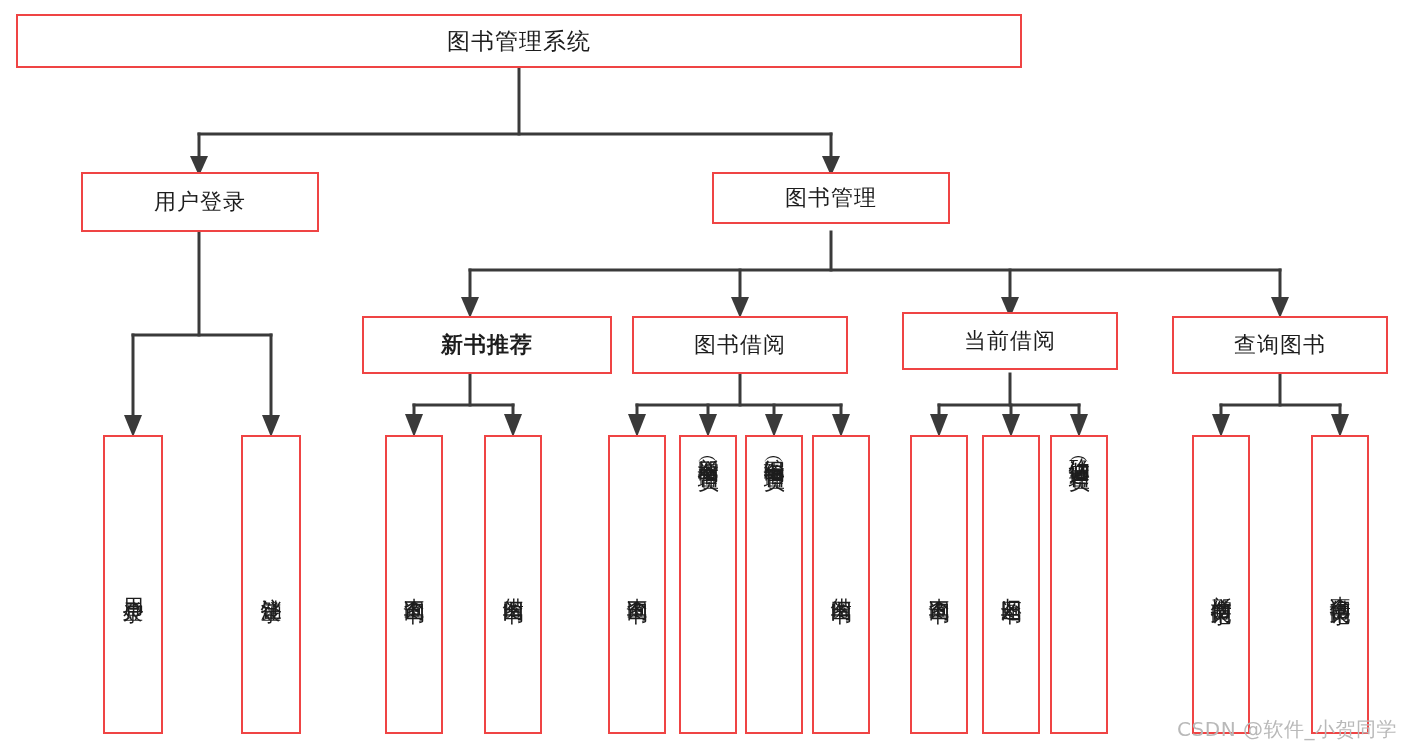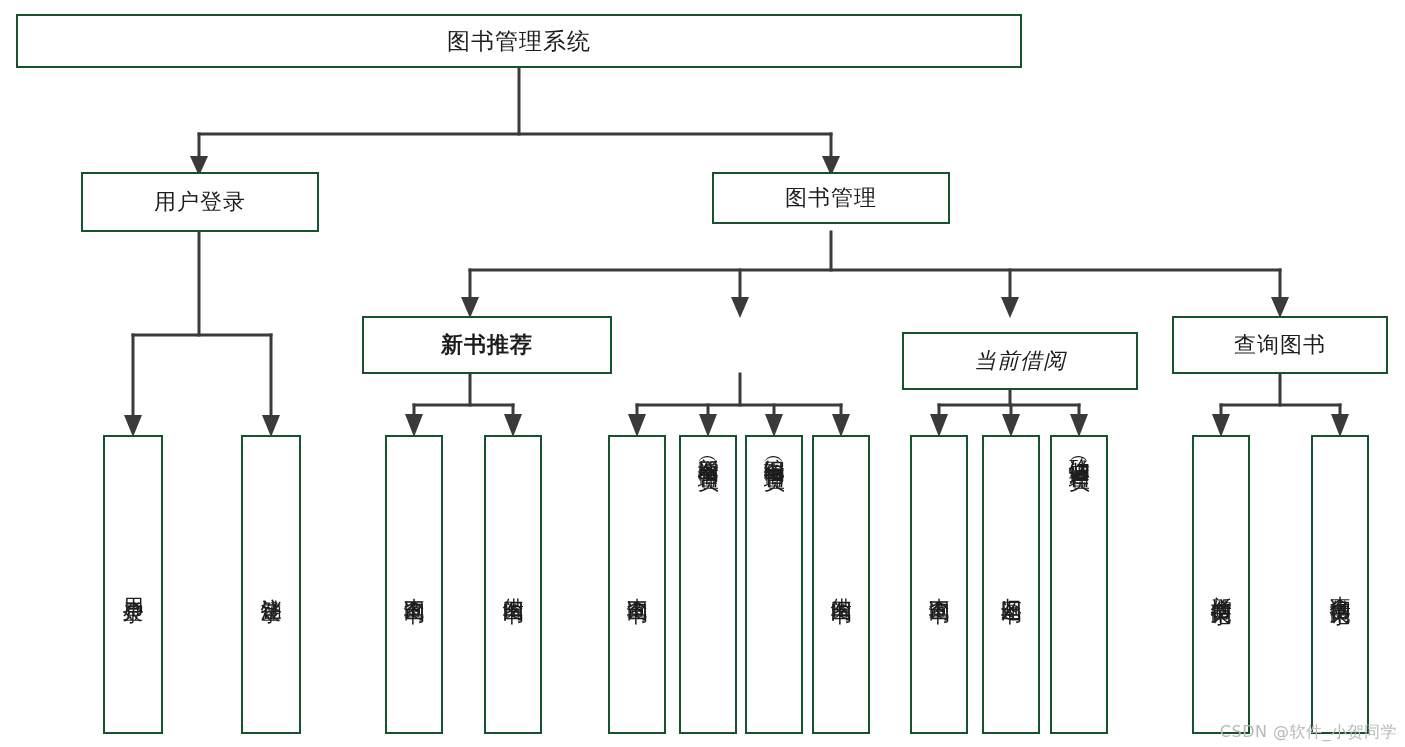--- a/index.html
+++ b/index.html
@@ -25,21 +25,21 @@
     position: absolute;
     left: 0;
     top: 0;
     width: 1405px;
     height: 747px;
     pointer-events: none;
   }
   .node {
     position: absolute;
     box-sizing: border-box;
-    border: 2px solid #14532d;
+    border: 2px solid #ef4444;
     background: #ffffff;
     display: flex;
     align-items: center;
     justify-content: center;
     color: #1d1d1d;
   }
   .node.horiz {
     font-size: 22px;
     letter-spacing: 1px;
   }
@@ -58,21 +58,21 @@
     justify-content: flex-start;
   }
   .node .label {
     display: block;
     white-space: pre;
   }
   .watermark {
     position: absolute;
     right: 8px;
     bottom: 4px;
-    font-size: 16px;
+    font-size: 20px;
     color: #b9b9b9;
     letter-spacing: 0.5px;
     white-space: nowrap;
   }
 </style>
 </head>
 <body>
 
 <div id="diagram-root">
 
@@ -162,21 +162,24 @@
   <div class="node horiz" style="left:81px; top:172px; width:238px; height:60px;">
     <span class="label">用户登录</span>
   </div>
   <div class="node horiz" style="left:712px; top:172px; width:238px; height:52px;">
     <span class="label">图书管理</span>
   </div>
 
   <div class="node horiz" style="left:362px; top:316px; width:250px; height:58px;font-weight:bold;">
     <span class="label">新书推荐</span>
   </div>
-  <div class="node horiz" style="left:902px; top:332px; width:236px; height:58px;font-style:italic;">
+  <div class="node horiz" style="left:632px; top:316px; width:216px; height:58px;">
+    <span class="label">图书借阅</span>
+  </div>
+  <div class="node horiz" style="left:902px; top:312px; width:216px; height:58px;">
     <span class="label">当前借阅</span>
   </div>
   <div class="node horiz" style="left:1172px; top:316px; width:216px; height:58px;">
     <span class="label">查询图书</span>
   </div>
 
   <div class="node vert" style="left:103px; top:435px; width:60px; height:299px;">
     <span class="label">用户登录</span>
   </div>
   <div class="node vert" style="left:241px; top:435px; width:60px; height:299px;">

